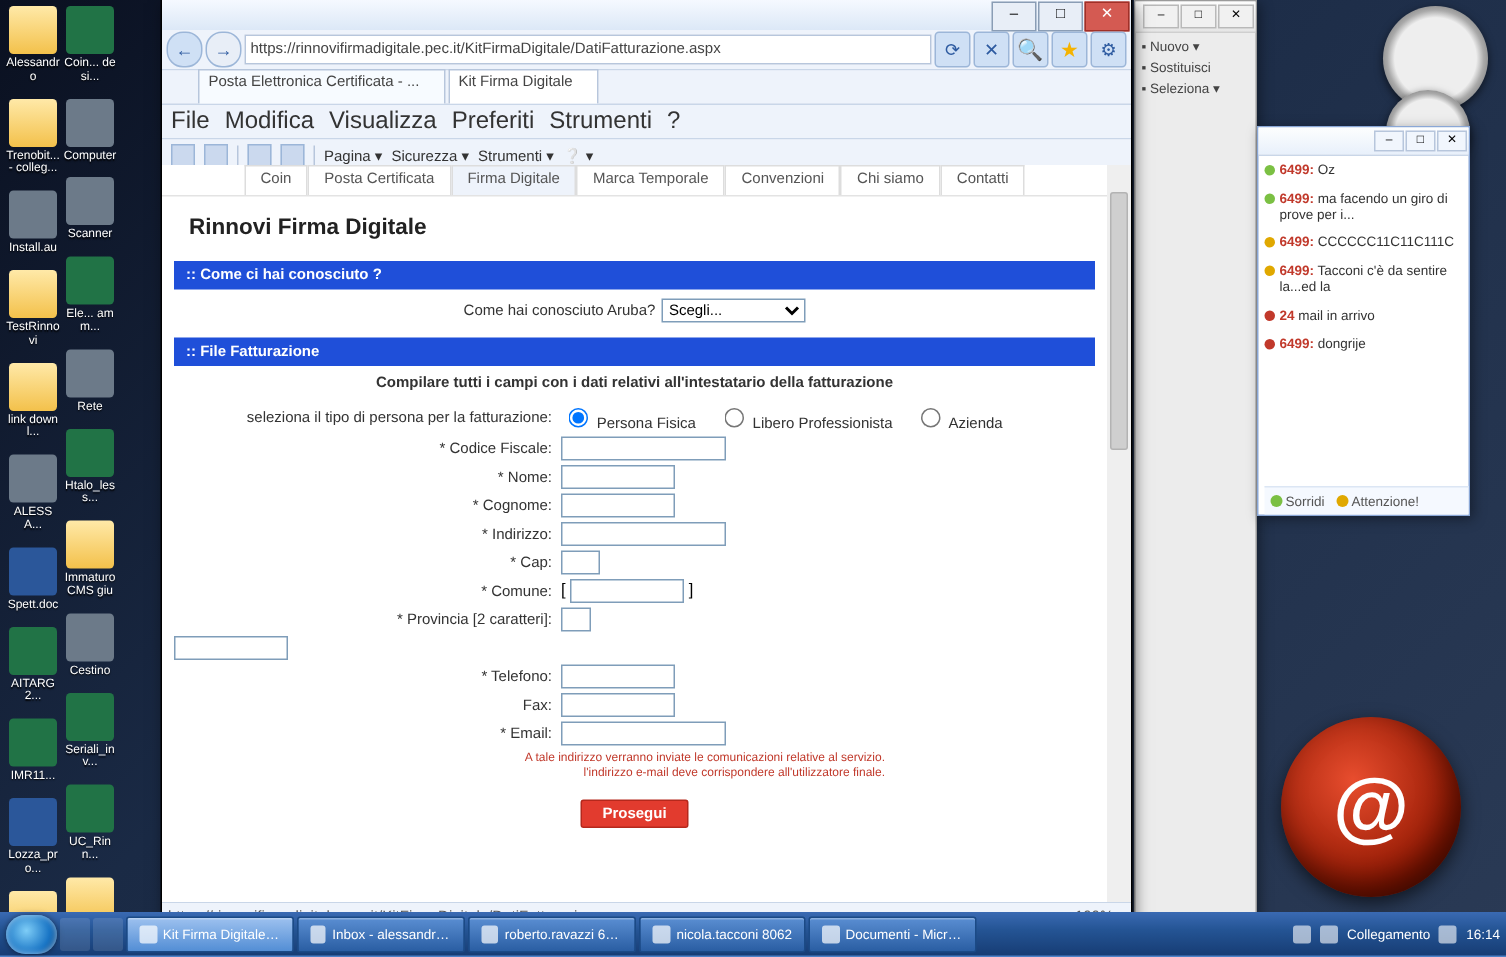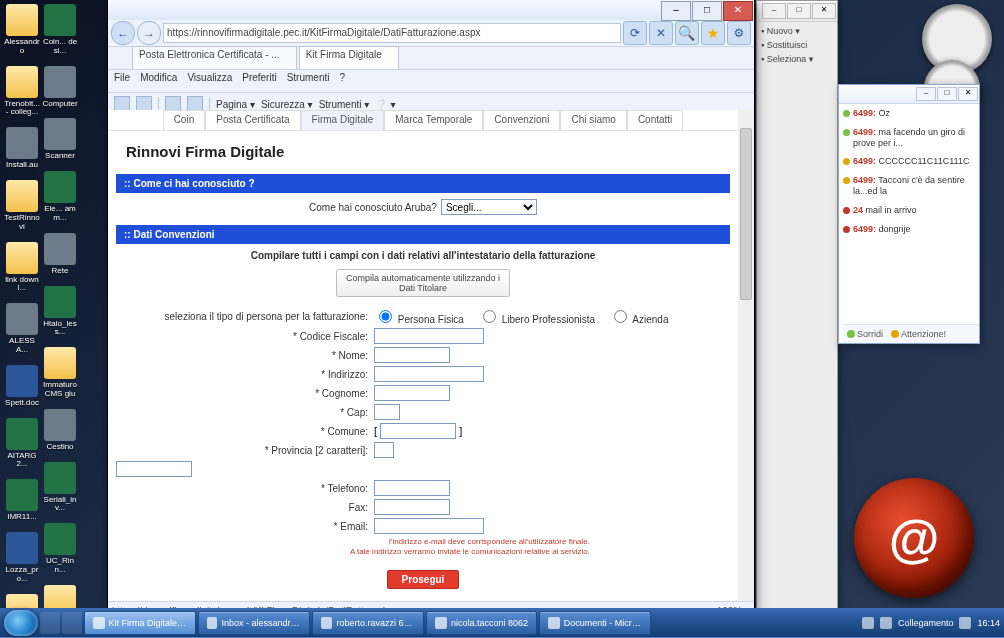--- a/index.html
+++ b/index.html
@@ -34,21 +34,21 @@
   .ie-nav{height:26px;background:#eef3fb;border-bottom:1px solid #c9d6e8;display:flex;align-items:center;padding:0 3px;gap:2px;}
   .navbtn{width:22px;height:22px;border-radius:11px;background:#cfe0f5;border:1px solid #9cb6d8;
           display:flex;align-items:center;justify-content:center;color:#2d5aa0;font-size:12px;}
   .url{flex:1;height:18px;border:1px solid #b7c6dc;background:#fff;font-size:10px;line-height:18px;padding:0 3px;
        overflow:hidden;white-space:nowrap;text-overflow:ellipsis;color:#444;}
   .ie-tabs{height:22px;background:#eef3fb;border-bottom:1px solid #c9d6e8;display:flex;align-items:end;padding-left:24px;}
   .ietab{height:20px;border:1px solid #b7c6dc;border-bottom:none;background:#f7fbff;font-size:10px;
          padding:2px 16px 0 6px;margin-right:2px;max-width:150px;overflow:hidden;white-space:nowrap;
          text-overflow:ellipsis;position:relative;color:#444;}
   .ietab.active{background:#fff;}
-  .ie-menu{height:18px;background:#eef3fb;border-bottom:1px solid #c9d6e8;font-size:10px;color:#333;
+  .ie-menu{height:18px;background:#eef3fb;border-bottom:1px solid #c9d6e8;font-size:16px;color:#333;
            padding:2px 6px;}
   .ie-menu span{margin-right:10px;}
   .ie-cmd{height:22px;background:#eef3fb;border-bottom:4px solid #a16207;font-size:10px;color:#333;
           display:flex;align-items:center;padding:0 6px;gap:6px;}
   .ie-cmd .ico{width:14px;height:14px;background:#cbd9ee;border:1px solid #9cb6d8;}
   .ie-cmd .sep{width:1px;height:14px;background:#b7c6dc;}
   
   .page{position:absolute;left:0;right:16px;top:110px;bottom:18px;overflow:auto;background:#fff;}
   .scrollbar{position:absolute;right:0;top:110px;bottom:18px;width:16px;background:#efefef;
              border-left:1px solid #dcdcdc;}
@@ -242,48 +242,47 @@
         <h2 class="ptitle">Rinnovi Firma Digitale</h2>
 
         <div class="bluebar">:: Come ci hai conosciuto ?</div>
         <div class="rowlab">
           <span>Come hai conosciuto Aruba?</span>
           <select class="sel">
             <option>Scegli...</option>
           </select>
         </div>
 
-        <div class="bluebar">:: Dati Convenzioni</div>
+        <div class="bluebar">:: File Fatturazione</div>
         <div class="formwrap">
           <div class="note">Compilare tutti i campi con i dati relativi all'intestatario della fatturazione</div>
-          <div class="autofill">Compila automaticamente utilizzando i Dati Titolare</div>
 
           <div class="formrow">
             <div class="lab">seleziona il tipo di persona per la fatturazione:</div>
             <div class="radios" id="ptrad"><label><input type="radio" name="pt" checked="" style=""> Persona Fisica</label><label><input type="radio" name="pt" style=""> Libero Professionista</label><label><input type="radio" name="pt" style=""> Azienda</label></div>
           </div>
 
           <div id="fields">
               <div class="formrow">
                 <div class="lab">* Codice Fiscale:</div>
                 <div><input class="inp w110" style=""></div>
               </div>
               <div class="formrow">
                 <div class="lab">* Nome:</div>
                 <div><input class="inp w76" style=""></div>
               </div>
               <div class="formrow">
+                <div class="lab">* Cognome:</div>
+                <div><input class="inp w76" style=""></div>
+              </div>
+              <div class="formrow">
                 <div class="lab">* Indirizzo:</div>
                 <div><input class="inp w110" style=""></div>
               </div>
               <div class="formrow">
-                <div class="lab">* Cognome:</div>
-                <div><input class="inp w76" style=""></div>
-              </div>
-              <div class="formrow">
                 <div class="lab">* Cap:</div>
                 <div><input class="inp w24" style=""></div>
               </div>
               <div class="formrow">
                 <div class="lab">* Comune:</div>
                 <div>[ <input class="inp w76" style=""> ]</div>
               </div>
               <div class="formrow">
                 <div class="lab">* Provincia [2 caratteri]:</div>
                 <div><input class="inp w16" style=""></div>
@@ -299,22 +298,22 @@
                 <div class="lab">Fax:</div>
                 <div><input class="inp w76" style=""></div>
               </div>
               <div class="formrow">
                 <div class="lab">* Email:</div>
                 <div><input class="inp w110" style=""></div>
               </div>
             </div>
 
           <div class="smallred">
+            <div>A tale indirizzo verranno inviate le comunicazioni relative al servizio.</div>
             <div>l'indirizzo e-mail deve corrispondere all'utilizzatore finale.</div>
-            <div>A tale indirizzo verranno inviate le comunicazioni relative al servizio.</div>
           </div>
 
           <button class="prosegui">Prosegui</button>
         </div>
 
       </div>
     </div>
 
     <div class="ie-status">
       <span>https://rinnovifirmadigitale.pec.it/KitFirmaDigitale/DatiFatturazione.aspx</span>

